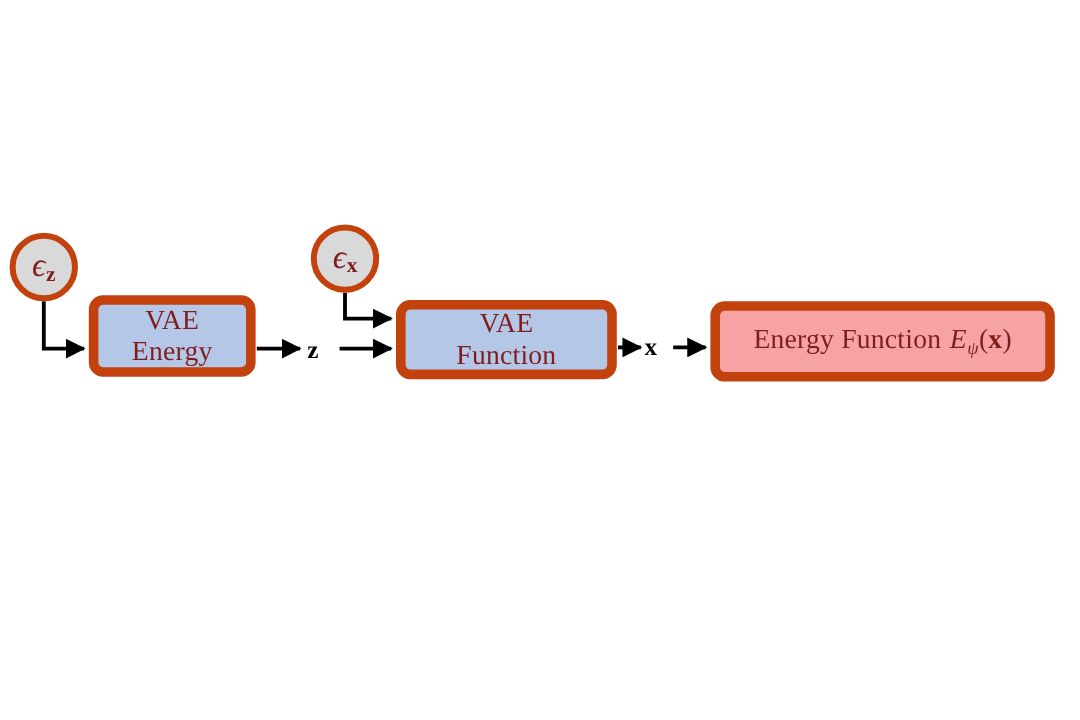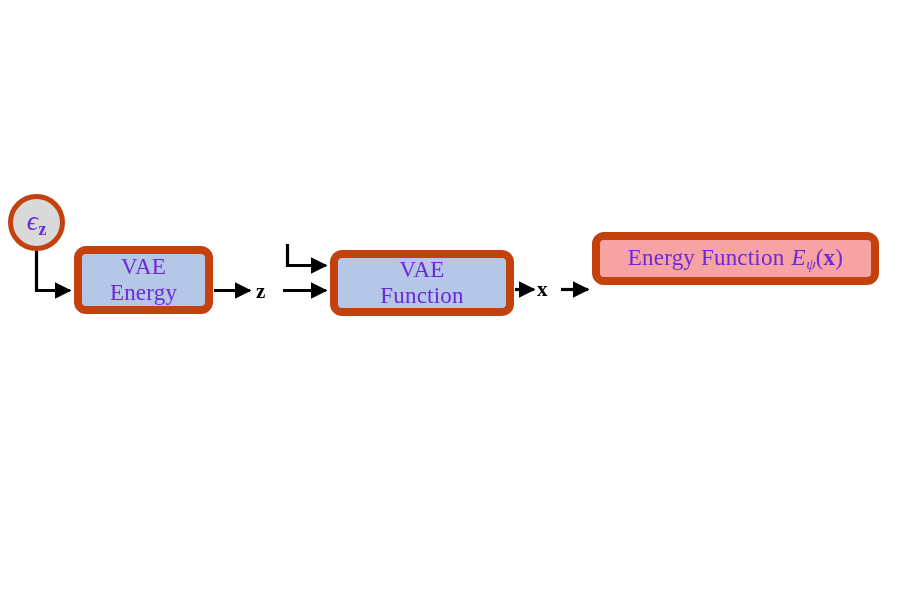--- a/index.html
+++ b/index.html
@@ -24,21 +24,21 @@
   }
 
   
   .node {
     position: absolute;
     box-sizing: border-box;
     display: flex;
     align-items: center;
     justify-content: center;
     text-align: center;
-    color: #6d28d9;
+    color: #7f1d1d;
     border: 8px solid #c2410c;
     z-index: 3;
   }
 
   .box {
     border-radius: 12px;
     line-height: 1.12;
     font-size: 23px;
     letter-spacing: 0.2px;
   }
@@ -51,21 +51,21 @@
     background: #d9d9d9;
     border-width: 5px;
     font-size: 27px;
   }
 
   
   #node-eps-z      { left: 8px;   top: 194px; width: 57px;  height: 57px; }
   #node-eps-x      { left: 259px; top: 187px; width: 57px;  height: 57px; }
   #node-vae-prior  { left: 74px;  top: 246px; width: 139px; height: 68px; }
   #node-vae-decoder{ left: 330px; top: 250px; width: 184px; height: 66px; }
-  #node-energy-fn  { left: 592px; top: 232px; width: 287px; height: 53px; }
+  #node-energy-fn  { left: 592px; top: 251px; width: 287px; height: 67px; }
 
   .node-label {
     display: block;
     white-space: nowrap;
   }
   .node-label .line2 { display: block; }
 
   
   .math {
     font-family: "Liberation Serif", "DejaVu Serif", serif;
@@ -129,20 +129,23 @@
 
     <path d="M 515 289.5 L 534 289.5" fill="none" stroke="#000000" stroke-width="3.2" marker-end="url(#ah)"></path>
 
     <path d="M 561 289.5 L 588 289.5" fill="none" stroke="#000000" stroke-width="3.2" marker-end="url(#ah)"></path>
   </svg>
 
   <div class="node circle" id="node-eps-z">
     <span class="node-label math"><span class="eps-glyph">ϵ</span><span class="sub mathbf">z</span></span>
   </div>
 
+  <div class="node circle" id="node-eps-x">
+    <span class="node-label math"><span class="eps-glyph">ϵ</span><span class="sub mathbf">x</span></span>
+  </div>
 
   <div class="node box box-blue" id="node-vae-prior">
     <span class="node-label">
       <span>VAE</span>
       <span class="line2">Energy</span>
     </span>
   </div>
 
   <div class="node box box-blue" id="node-vae-decoder">
     <span class="node-label">

